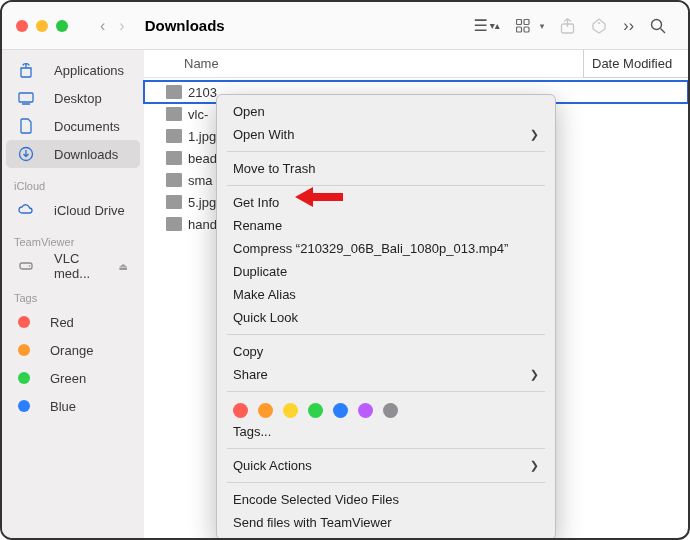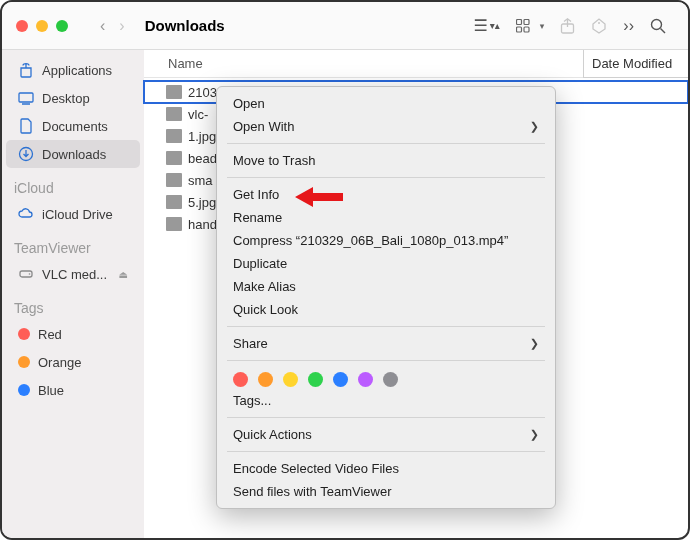--- a/index.html
+++ b/index.html
@@ -8,37 +8,37 @@
 .traffic { display:flex; gap:8px; }
 .dot { width:12px; height:12px; border-radius:50%; }
 .navbtns { display:flex; gap:2px; margin-left:26px; }
 .chev { font-size:16px; color:#999; padding:2px 6px; cursor:default; }
 .title { font-weight:600; font-size:15px; margin-left:14px; }
 .spacer { flex:1; }
 .tool { color:#555; padding:0 8px; font-size:16px; display:flex; align-items:center; gap:2px; }
 .tool.dis { color:#c6c6c6; }
 .body { flex:1; display:flex; overflow:hidden; }
 .sidebar { width:142px; background:#f1eeef; padding:6px 0 0 0; overflow:hidden; }
-.sb-item { display:flex; align-items:center; gap:8px; padding:4px 12px; height:28px; color:#3a3a3a; cursor:default; border-radius:5px; margin:0 4px; }
+.sb-item { display:flex; align-items:center; gap:20px; padding:4px 12px; height:28px; color:#3a3a3a; cursor:default; border-radius:5px; margin:0 4px; }
 .sb-item.sel { background:#dddadc; }
-.sb-head { font-size:14px; color:#9a9a9a; padding:12px 12px 4px; }
+.sb-head { font-size:11px; color:#9a9a9a; padding:12px 12px 4px; }
 .ic { width:16px; height:16px; display:inline-flex; align-items:center; justify-content:center; color:#2d72d2; font-size:14px; }
 .ic.gray { color:#8a8a8a; }
 .tagdot { width:12px; height:12px; border-radius:50%; border:0; }
 .tagdotline { width:12px; height:12px; border-radius:50%; border:1.5px solid #8a8a8a; background:transparent; }
 .main { flex:1; display:flex; flex-direction:column; position:relative; }
-.cols { height:28px; border-bottom:1px solid #e5e5e5; display:flex; align-items:center; padding-left:24px; color:#555; font-size:12px; }
+.cols { height:28px; border-bottom:1px solid #e5e5e5; display:flex; align-items:center; padding-left:40px; color:#555; font-size:12px; }
 .colname { flex:1; }
 .colmod { width:105px; font-weight:500; color:#333; border:1px solid #d0d0d0; border-right:none; border-top:none; padding:6px 8px; text-align:left; background:#fff; }
 .files { padding-top:3px; }
 .row { display:flex; align-items:center; height:22px; padding-left:22px; gap:6px; color:#333; font-size:13px; }
 .row.selrow { outline:2px solid #2867d9; outline-offset:-1px; background:#fff; }
 .row:nth-child(even) { }
 .ficon { width:16px; height:14px; display:inline-block; background:#999; border-radius:1px; }
-.ctx { position:absolute; left:214px; top:84px; width:340px; background:#efefef; border:1px solid #c0c0c0; border-radius:6px; box-shadow:0 8px 28px rgba(0,0,0,0.28); padding:5px 0; z-index:10; }
+.ctx { position:absolute; left:214px; top:92px; width:340px; background:#efefef; border:1px solid #c0c0c0; border-radius:6px; box-shadow:0 8px 28px rgba(0,0,0,0.28); padding:5px 0; z-index:10; }
 .mi { padding:4px 16px; color:#222; display:flex; align-items:center; justify-content:space-between; cursor:default; }
 .sep { height:1px; background:#d3d3d3; margin:5px 10px; }
 .sub { font-size:11px; color:#444; }
 .colorrow { display:flex; gap:10px; padding:6px 16px 2px; }
 .colorrow .c { width:15px; height:15px; border-radius:50%; }
 .arrow { position:absolute; left:293px; top:183px; z-index:20; }
 .eject{font-size:10px; color:#9a9a9a; margin-left:auto;}
 </style>
 </head>
 <body>
@@ -150,20 +150,24 @@
         <div class="sb-head">Tags</div>
         <div class="sb-item">
           <span class="tagdot" style="background:#ff5e56"></span>
           <span>Red</span>
         </div>
         <div class="sb-item">
           <span class="tagdot" style="background:#ff9b2d"></span>
           <span>Orange</span>
         </div>
         <div class="sb-item">
+          <span class="tagdot" style="background:#2fd24d"></span>
+          <span>Green</span>
+        </div>
+        <div class="sb-item">
           <span class="tagdot" style="background:#2b7fff"></span>
           <span>Blue</span>
         </div>
       </div>
     <div class="main">
       <div class="cols">
         <span class="colname">Name</span>
         <span class="colmod">Date Modified</span>
       </div>
       <div class="files" id="files">
@@ -224,20 +228,23 @@
       <div class="mi">
         <span>Duplicate</span>
       </div>
       <div class="mi">
         <span>Make Alias</span>
       </div>
       <div class="mi">
         <span>Quick Look</span>
       </div>
       <div class="sep"></div>
+      <div class="mi">
+        <span>Copy</span>
+      </div>
       <div class="mi">
         <span>Share</span>
         <span class="sub">❯</span>
       </div>
       <div class="sep"></div>
       <div class="colorrow">
         <div class="c" style="background: rgb(255, 94, 86);"></div>
         <div class="c" style="background: rgb(255, 155, 45);"></div>
         <div class="c" style="background: rgb(255, 212, 46);"></div>
         <div class="c" style="background: rgb(47, 210, 77);"></div>

